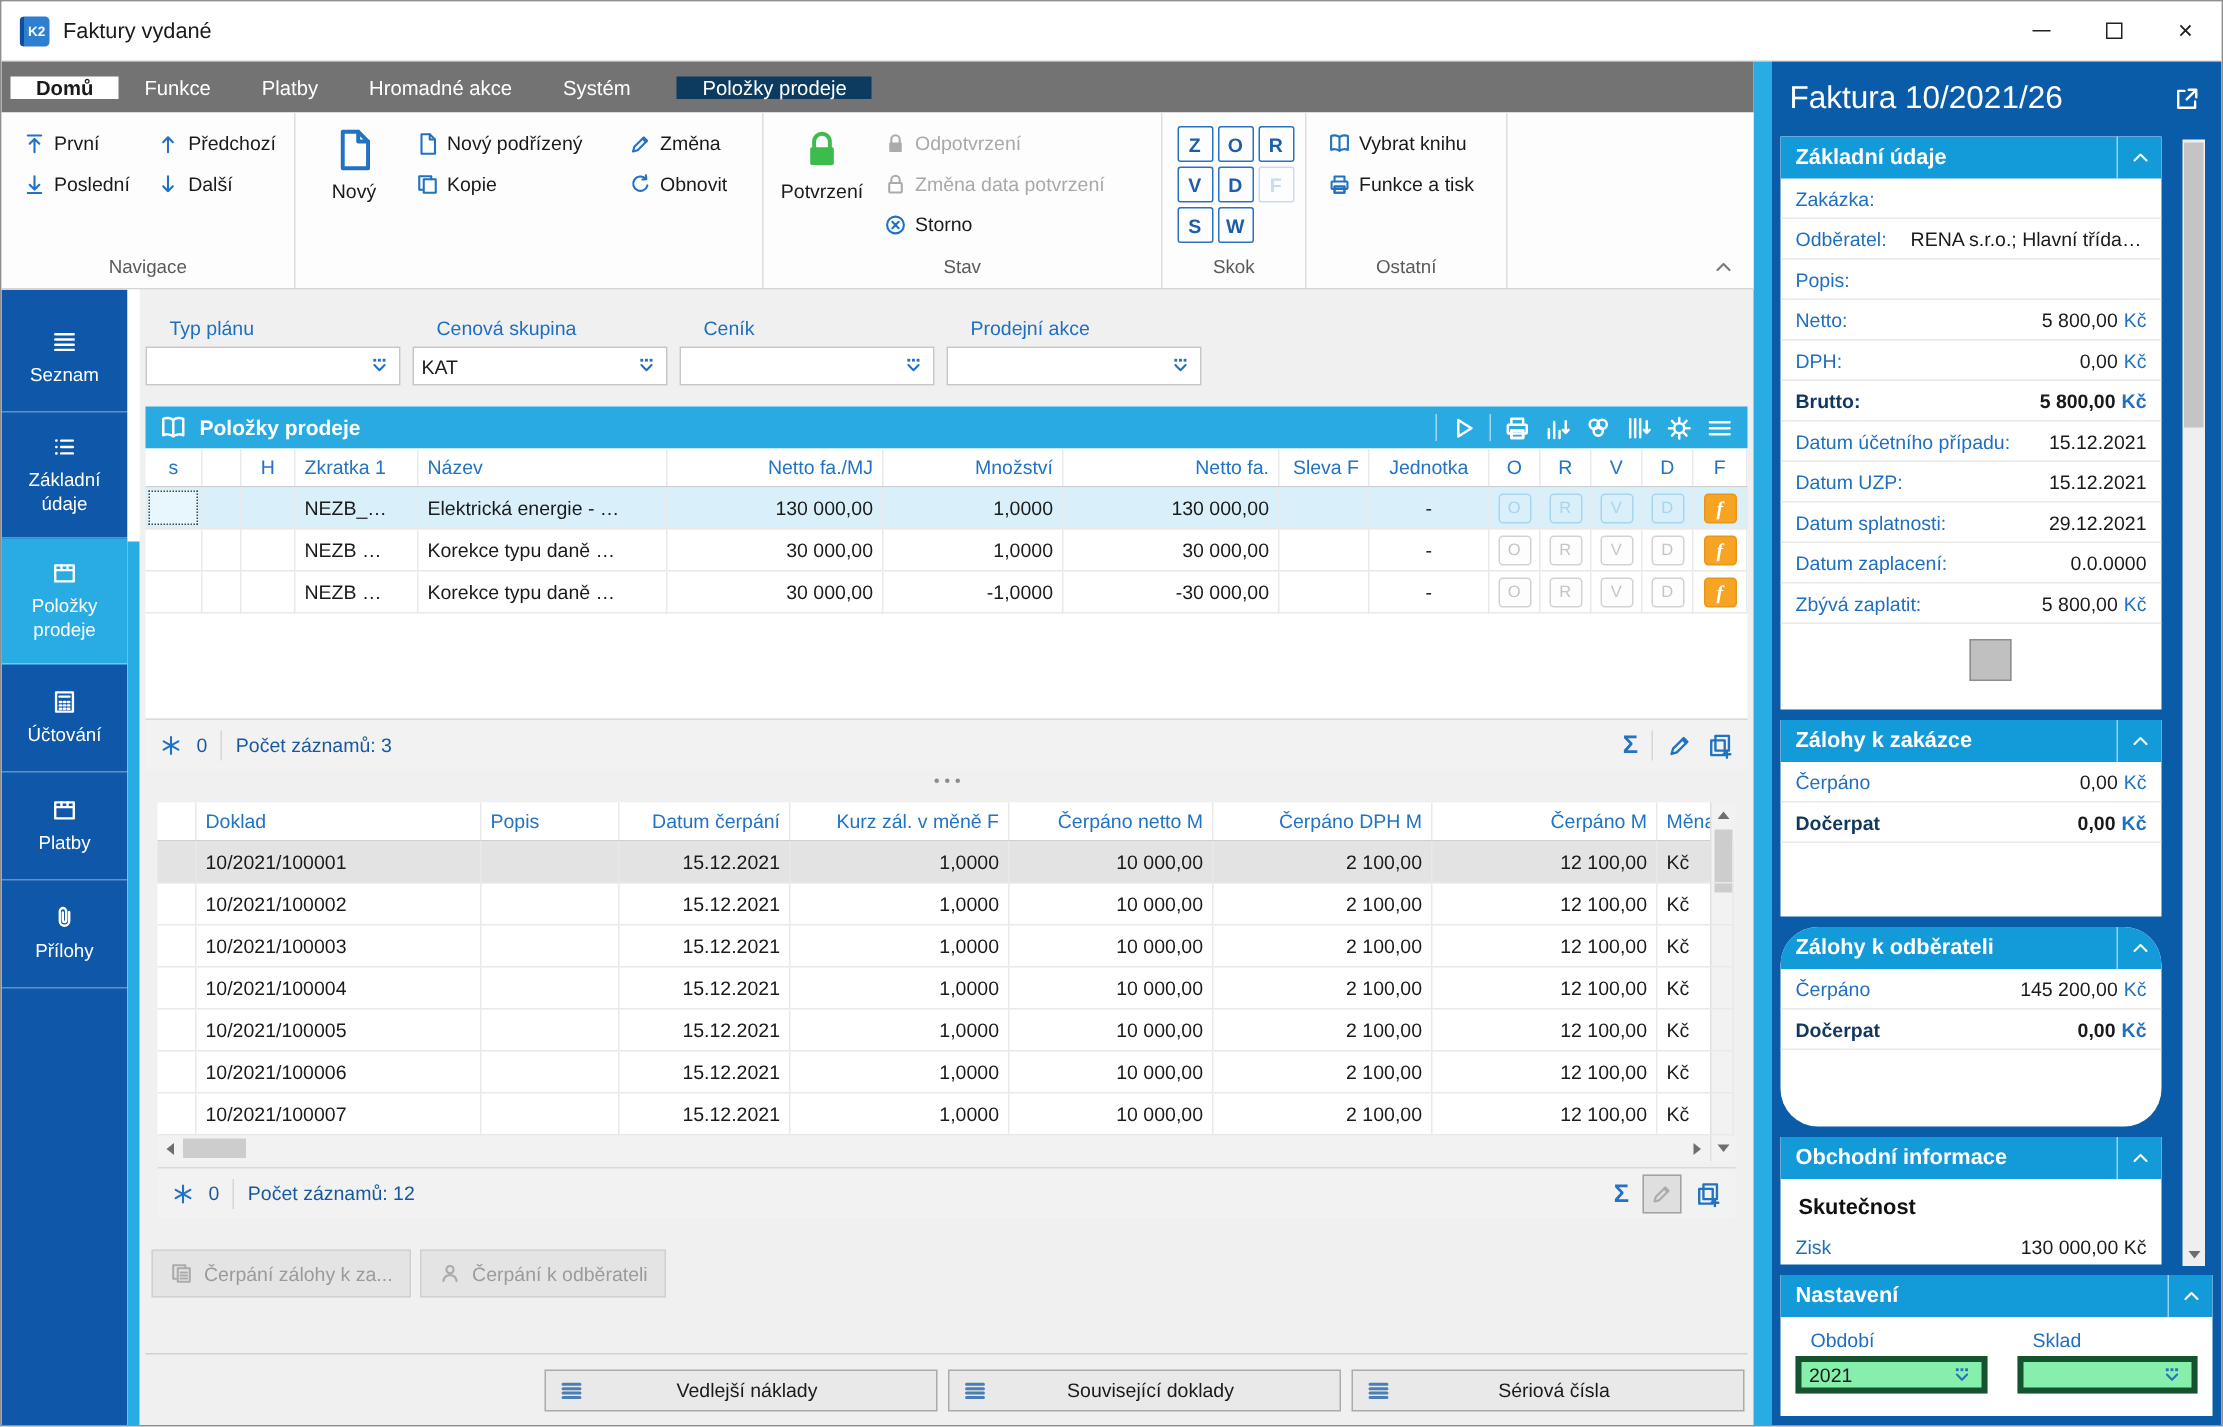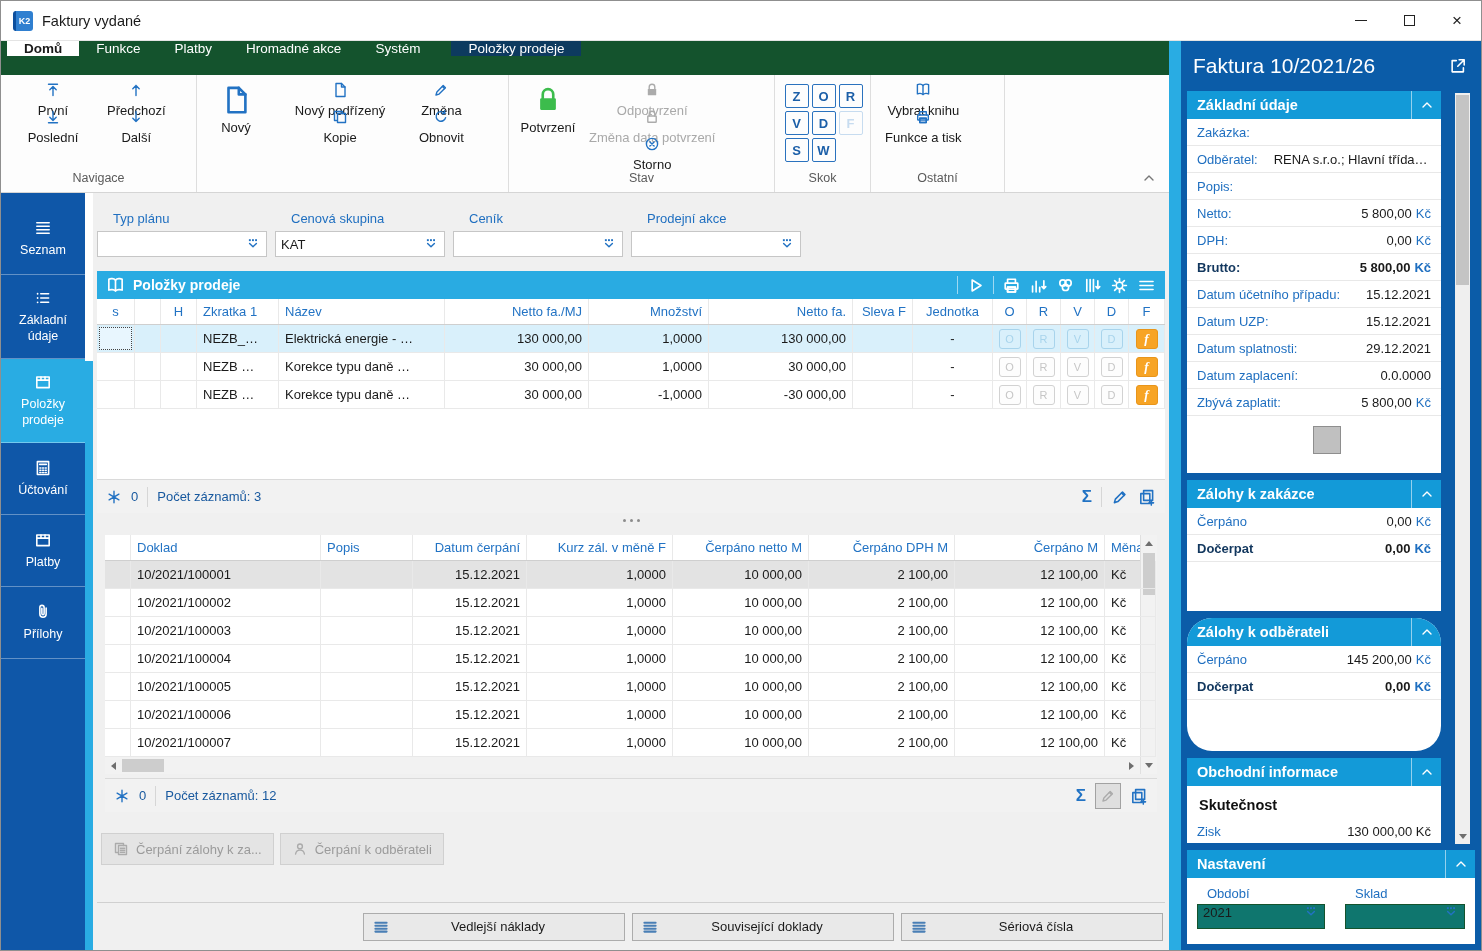--- a/index.html
+++ b/index.html
@@ -14,30 +14,30 @@
   .win-controls{margin-left:auto;display:flex;height:40px;}
   .win-btn{width:48px;height:40px;display:flex;align-items:center;justify-content:center;color:#222;}
   .glyph-min{width:12px;height:1px;background:#222;display:block;}
   .glyph-max{width:11px;height:11px;border:1px solid #222;display:block;}
   .glyph-close{font-size:17px;line-height:1;}
   
   .app-row{display:flex;height:909px;}
   .left-col{width:1168px;display:flex;flex-direction:column;}
   .v-splitter{width:12px;background:#29ace3;}
   
-  .tabstrip{height:34px;background:#14532d;display:flex;align-items:flex-start;padding-left:6px;}
+  .tabstrip{height:34px;background:#737373;display:flex;align-items:center;padding-left:6px;}
   .tab{padding:0 17px;display:flex;align-items:center;color:#fff;font-size:13.5px;cursor:default;}
   .tab.selected{background:#fff;color:#1a1a1a;font-weight:bold;}
   .tab.contextual{background:#0d3a5f;margin-left:14px;}
   .ribbon-body{height:118px;background:#fdfdfd;border-bottom:1px solid #d5d5d5;display:flex;position:relative;}
   .rgroup{display:flex;flex-direction:column;border-right:1px solid #dedede;}
   .gbody{flex:1;display:flex;padding:7px 6px 0 8px;gap:4px;}
   .glabel{height:24px;text-align:center;color:#5a5a5a;font-size:12.5px;line-height:20px;}
   .rcol{display:flex;flex-direction:column;}
-  .sbtn{height:27px;display:flex;align-items:center;gap:5px;font-size:13px;padding:0 6px;white-space:nowrap;color:#1a1a1a;flex-direction:column;}
+  .sbtn{height:27px;display:flex;align-items:center;gap:5px;font-size:13px;padding:0 6px;white-space:nowrap;color:#1a1a1a;}
   .sbtn.disabled{color:#a9a9a9;}
   .bigbtn{width:62px;display:flex;flex-direction:column;align-items:center;padding-top:3px;gap:5px;font-size:13px;}
   .ic{display:inline-flex;color:#2272c3;}
   .ic svg{width:100%;height:100%;fill:none;stroke:currentColor;stroke-width:1.4;stroke-linecap:round;stroke-linejoin:round;}
   .ic16{width:16px;height:16px;} .ic18{width:18px;height:18px;} .ic30{width:30px;height:30px;}
   .ic.gray{color:#ababab;} .ic.green{color:#3cbc4c;} .ic.white{color:#fff;} .ic.steel{color:#4a7fb5;}
   .skok-grid{display:grid;grid-template-columns:repeat(3,24px);grid-auto-rows:24px;gap:3px;padding-top:2px;}
   .jump{width:24px;height:24px;border:1px solid #2a72be;border-radius:2px;color:#1c5fa8;font-weight:bold;font-size:13px;
     display:flex;align-items:center;justify-content:center;background:#fdfdfd;}
   .jump.disabled{border-color:#c7dcf0;color:#c7dcf0;}
@@ -127,21 +127,21 @@
   .dunit{color:#1f6fc0;margin-left:4px;}
   .drow.bold .dlab{color:#12375e;font-weight:bold;}
   .drow.bold .dval{font-weight:bold;}
   .drow.bold .dunit{font-weight:bold;}
   .swatch{width:28px;height:28px;background:#c0c0c0;border:1px solid #8e8e8e;margin:10px 100px 0 auto;}
   .bi-sub{font-weight:bold;font-size:14.5px;color:#111;padding:11px 12px 5px;}
   .bi-line{height:2px;background:#1e8fd0;margin:0 12px;}
   .settings{margin:7px 6px 0 6px;background:#fff;display:flex;flex-direction:column;height:94px;min-height:94px;}
   .set-body{display:flex;gap:20px;padding:5px 10px 0 10px;}
   .sfield label{display:block;color:#1f6fc0;font-size:13px;padding:3px 0 3px 10px;}
-  .scombo{height:25px;background:#0f766e;border:1px solid #14532d;display:flex;align-items:flex-start;padding:0 5px;font-size:13px;}
+  .scombo{height:25px;background:#86efac;border:4px solid #14532d;display:flex;align-items:center;padding:0 5px;font-size:13px;}
   .scombo .val{flex:1;}
   .sfield.f0 .scombo{width:128px;} .sfield.f1 .scombo{width:120px;}
   .detail-scroll{position:absolute;right:11px;top:52px;bottom:106px;width:15px;background:#efefef;}
   .detail-scroll .thumb{position:absolute;top:2px;left:1px;right:1px;height:190px;background:#c4c4c4;}
   .detail-scroll .dn{position:absolute;bottom:0;left:0;right:0;height:16px;display:flex;align-items:center;justify-content:center;}
 </style>
 </head>
 <body>
 
 <div class="window">

